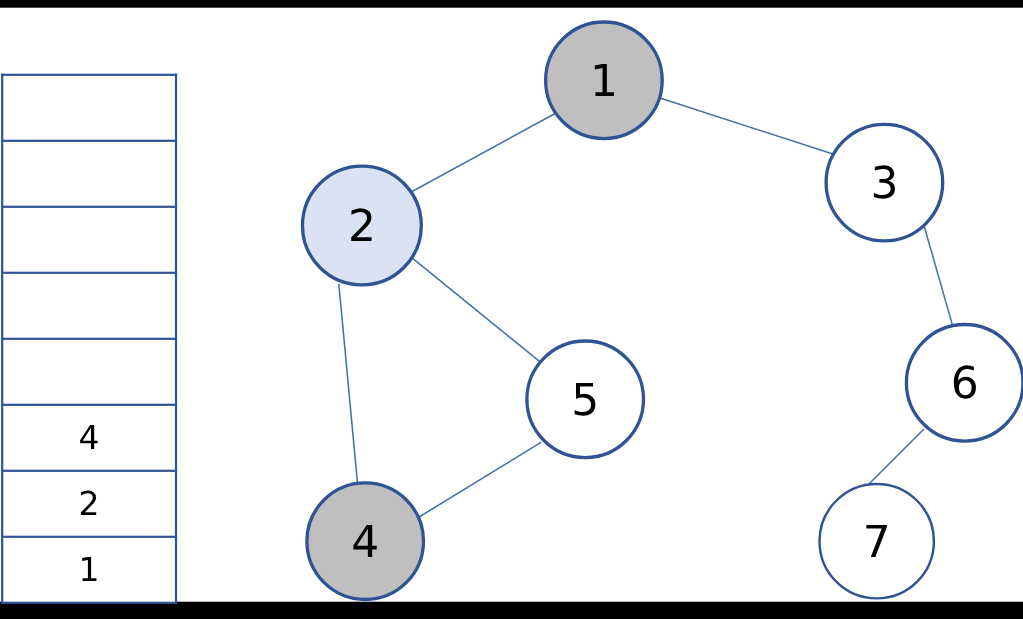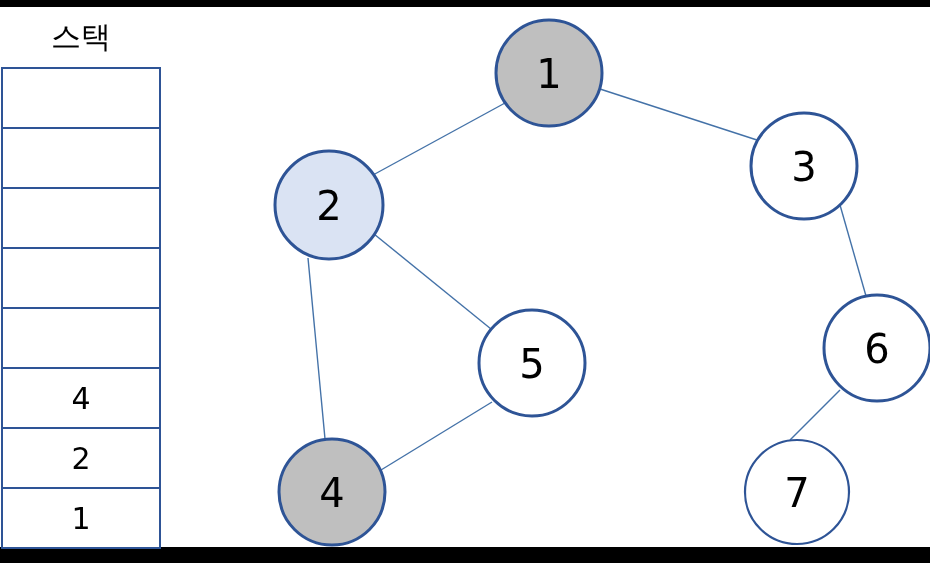--- a/index.html
+++ b/index.html
@@ -93,21 +93,20 @@
     dominant-baseline: central;
   }
 </style>
 </head>
 <body>
 
 <div id="screen">
   <div id="canvas">
 
     <div id="stack-panel">
-      <div id="stack-title">스택</div>
       <table id="stack-table">
         <tbody id="stack-body">
             <tr>
               <td></td>
             </tr>
             <tr>
               <td></td>
             </tr>
             <tr>
               <td></td>

